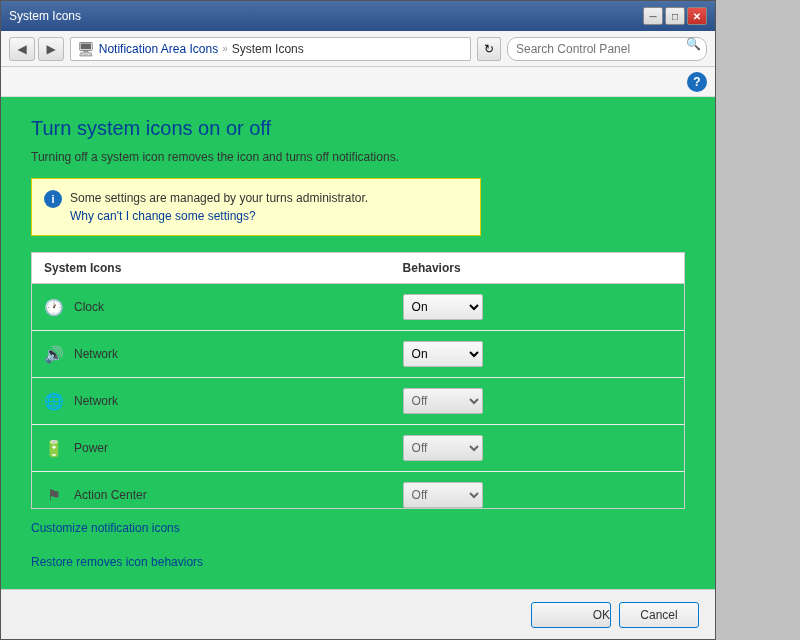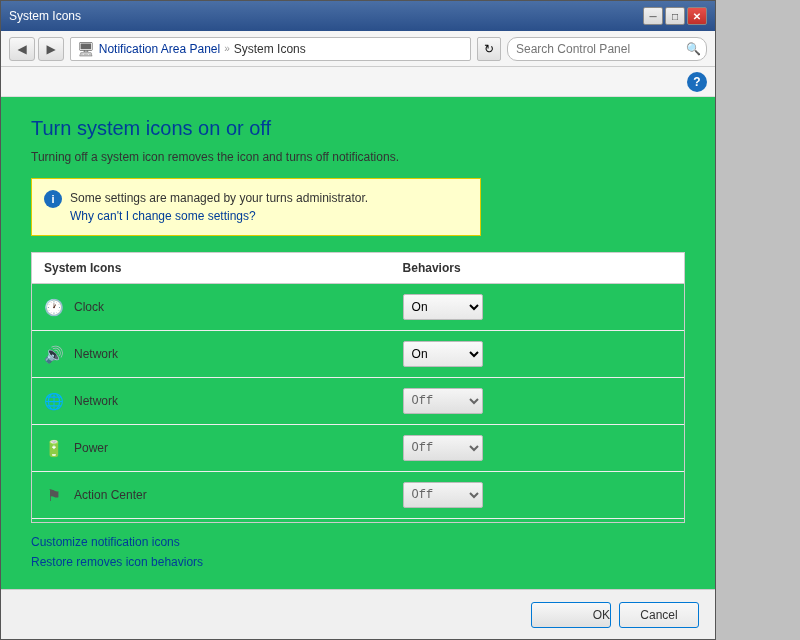--- a/index.html
+++ b/index.html
@@ -133,21 +133,21 @@
       display: flex;
       align-items: center;
       justify-content: center;
       cursor: pointer;
       font-size: 12px;
     }
 
     .search-container {
       position: relative;
       display: flex;
-      align-items: center;
+      align-items: flex-start;
     }
 
     .search-container input {
       width: 200px;
       height: 24px;
       border: 1px solid #bbb;
       border-radius: 10px;
       padding: 0 24px 0 8px;
       background: white;
       font-size: 12px;
@@ -340,29 +340,28 @@
     }
 
     .behavior-select.on {
       background: linear-gradient(to bottom, #fafafa, #e8e8e8);
       font-weight: normal;
     }
 
     .behavior-select.off {
       background: linear-gradient(to bottom, #f5f5f5, #e0e0e0);
       color: #666;
-      font-family: Liberation Mono, monospace;
     }
 
     
     .footer-links {
       padding: 12px 0 0 0;
       display: flex;
       flex-direction: column;
-      gap: 6px;
+      gap: 20px;
     }
 
     .footer-link {
       color: #003d99;
       cursor: pointer;
       font-size: 12px;
       text-decoration: none;
     }
 
     
@@ -411,21 +410,21 @@
     </div>
   </div>
 
   <div class="address-bar">
     <div class="nav-btns">
       <div class="nav-btn">◀</div>
       <div class="nav-btn">▶</div>
     </div>
     <div class="breadcrumb-bar">
       <span class="breadcrumb-icon">🖥</span>
-      <span class="breadcrumb-link">Notification Area Panel</span>
+      <span class="breadcrumb-link">Notification Area Icons</span>
       <span class="breadcrumb-sep">»</span>
       <span>System Icons</span>
     </div>
     <div class="refresh-btn">↻</div>
     <div class="search-container">
       <input type="text" placeholder="Search Control Panel" style="">
       <span class="search-icon-btn">🔍</span>
     </div>
   </div>
 

